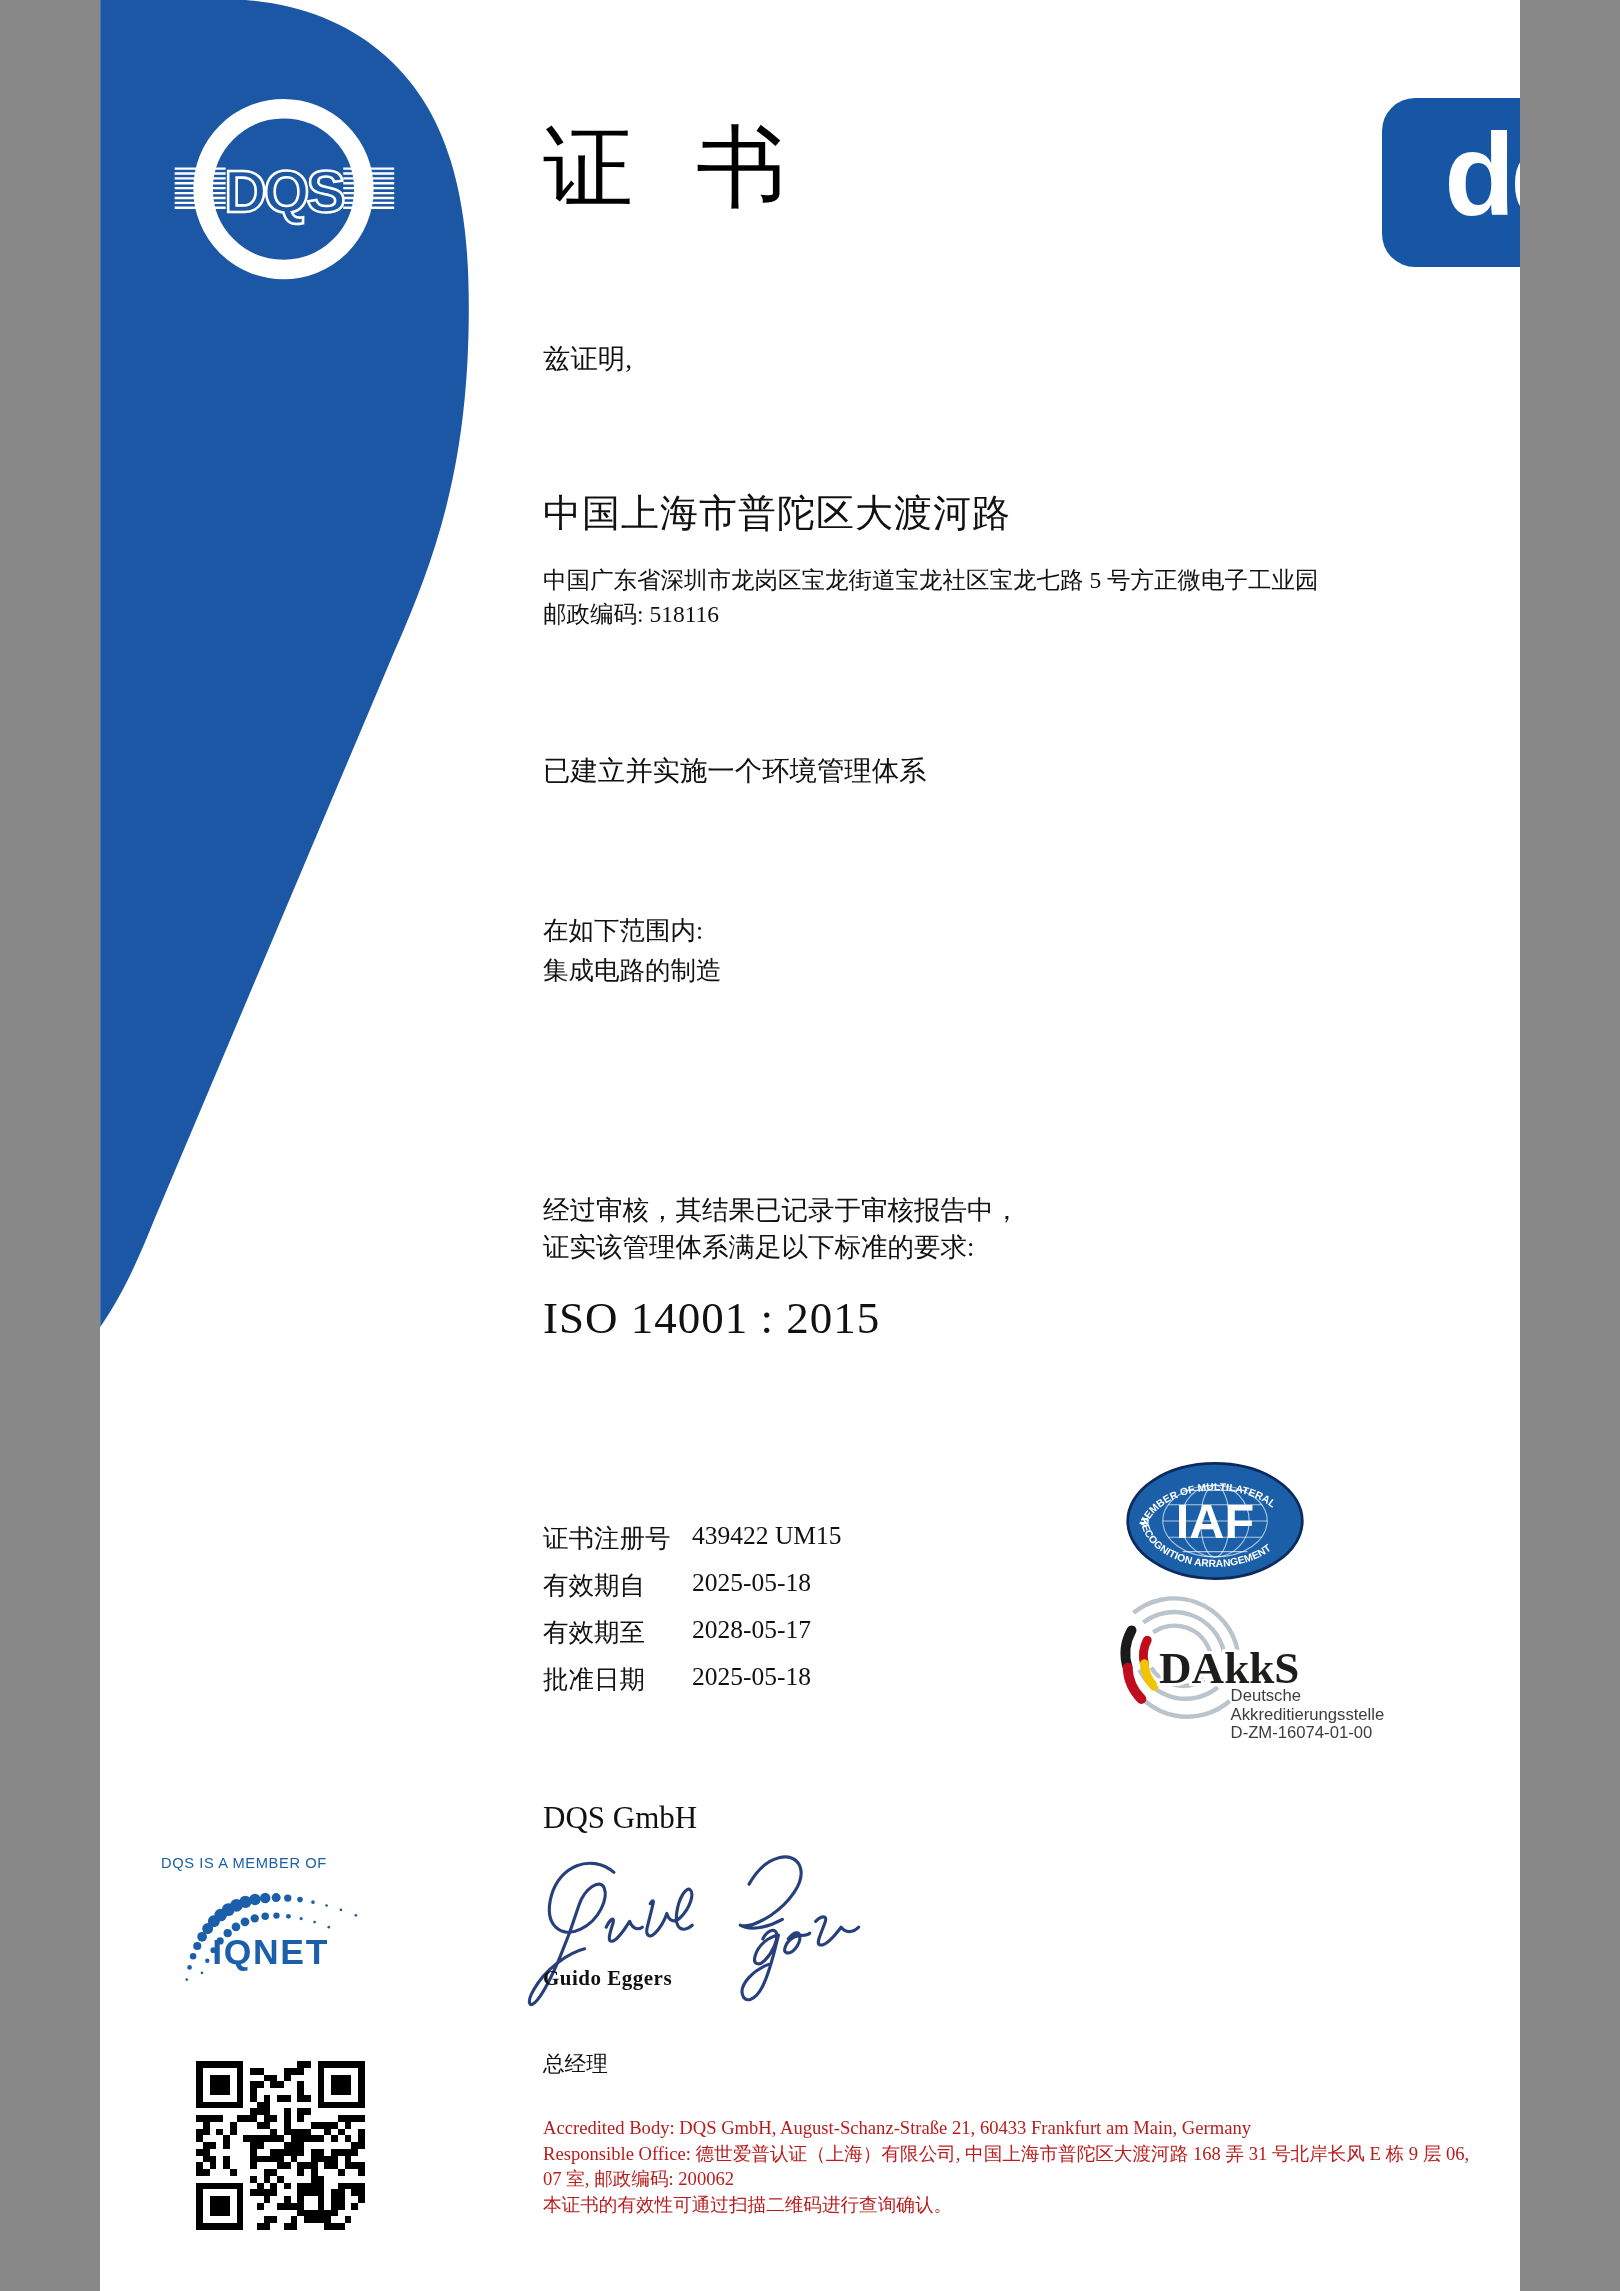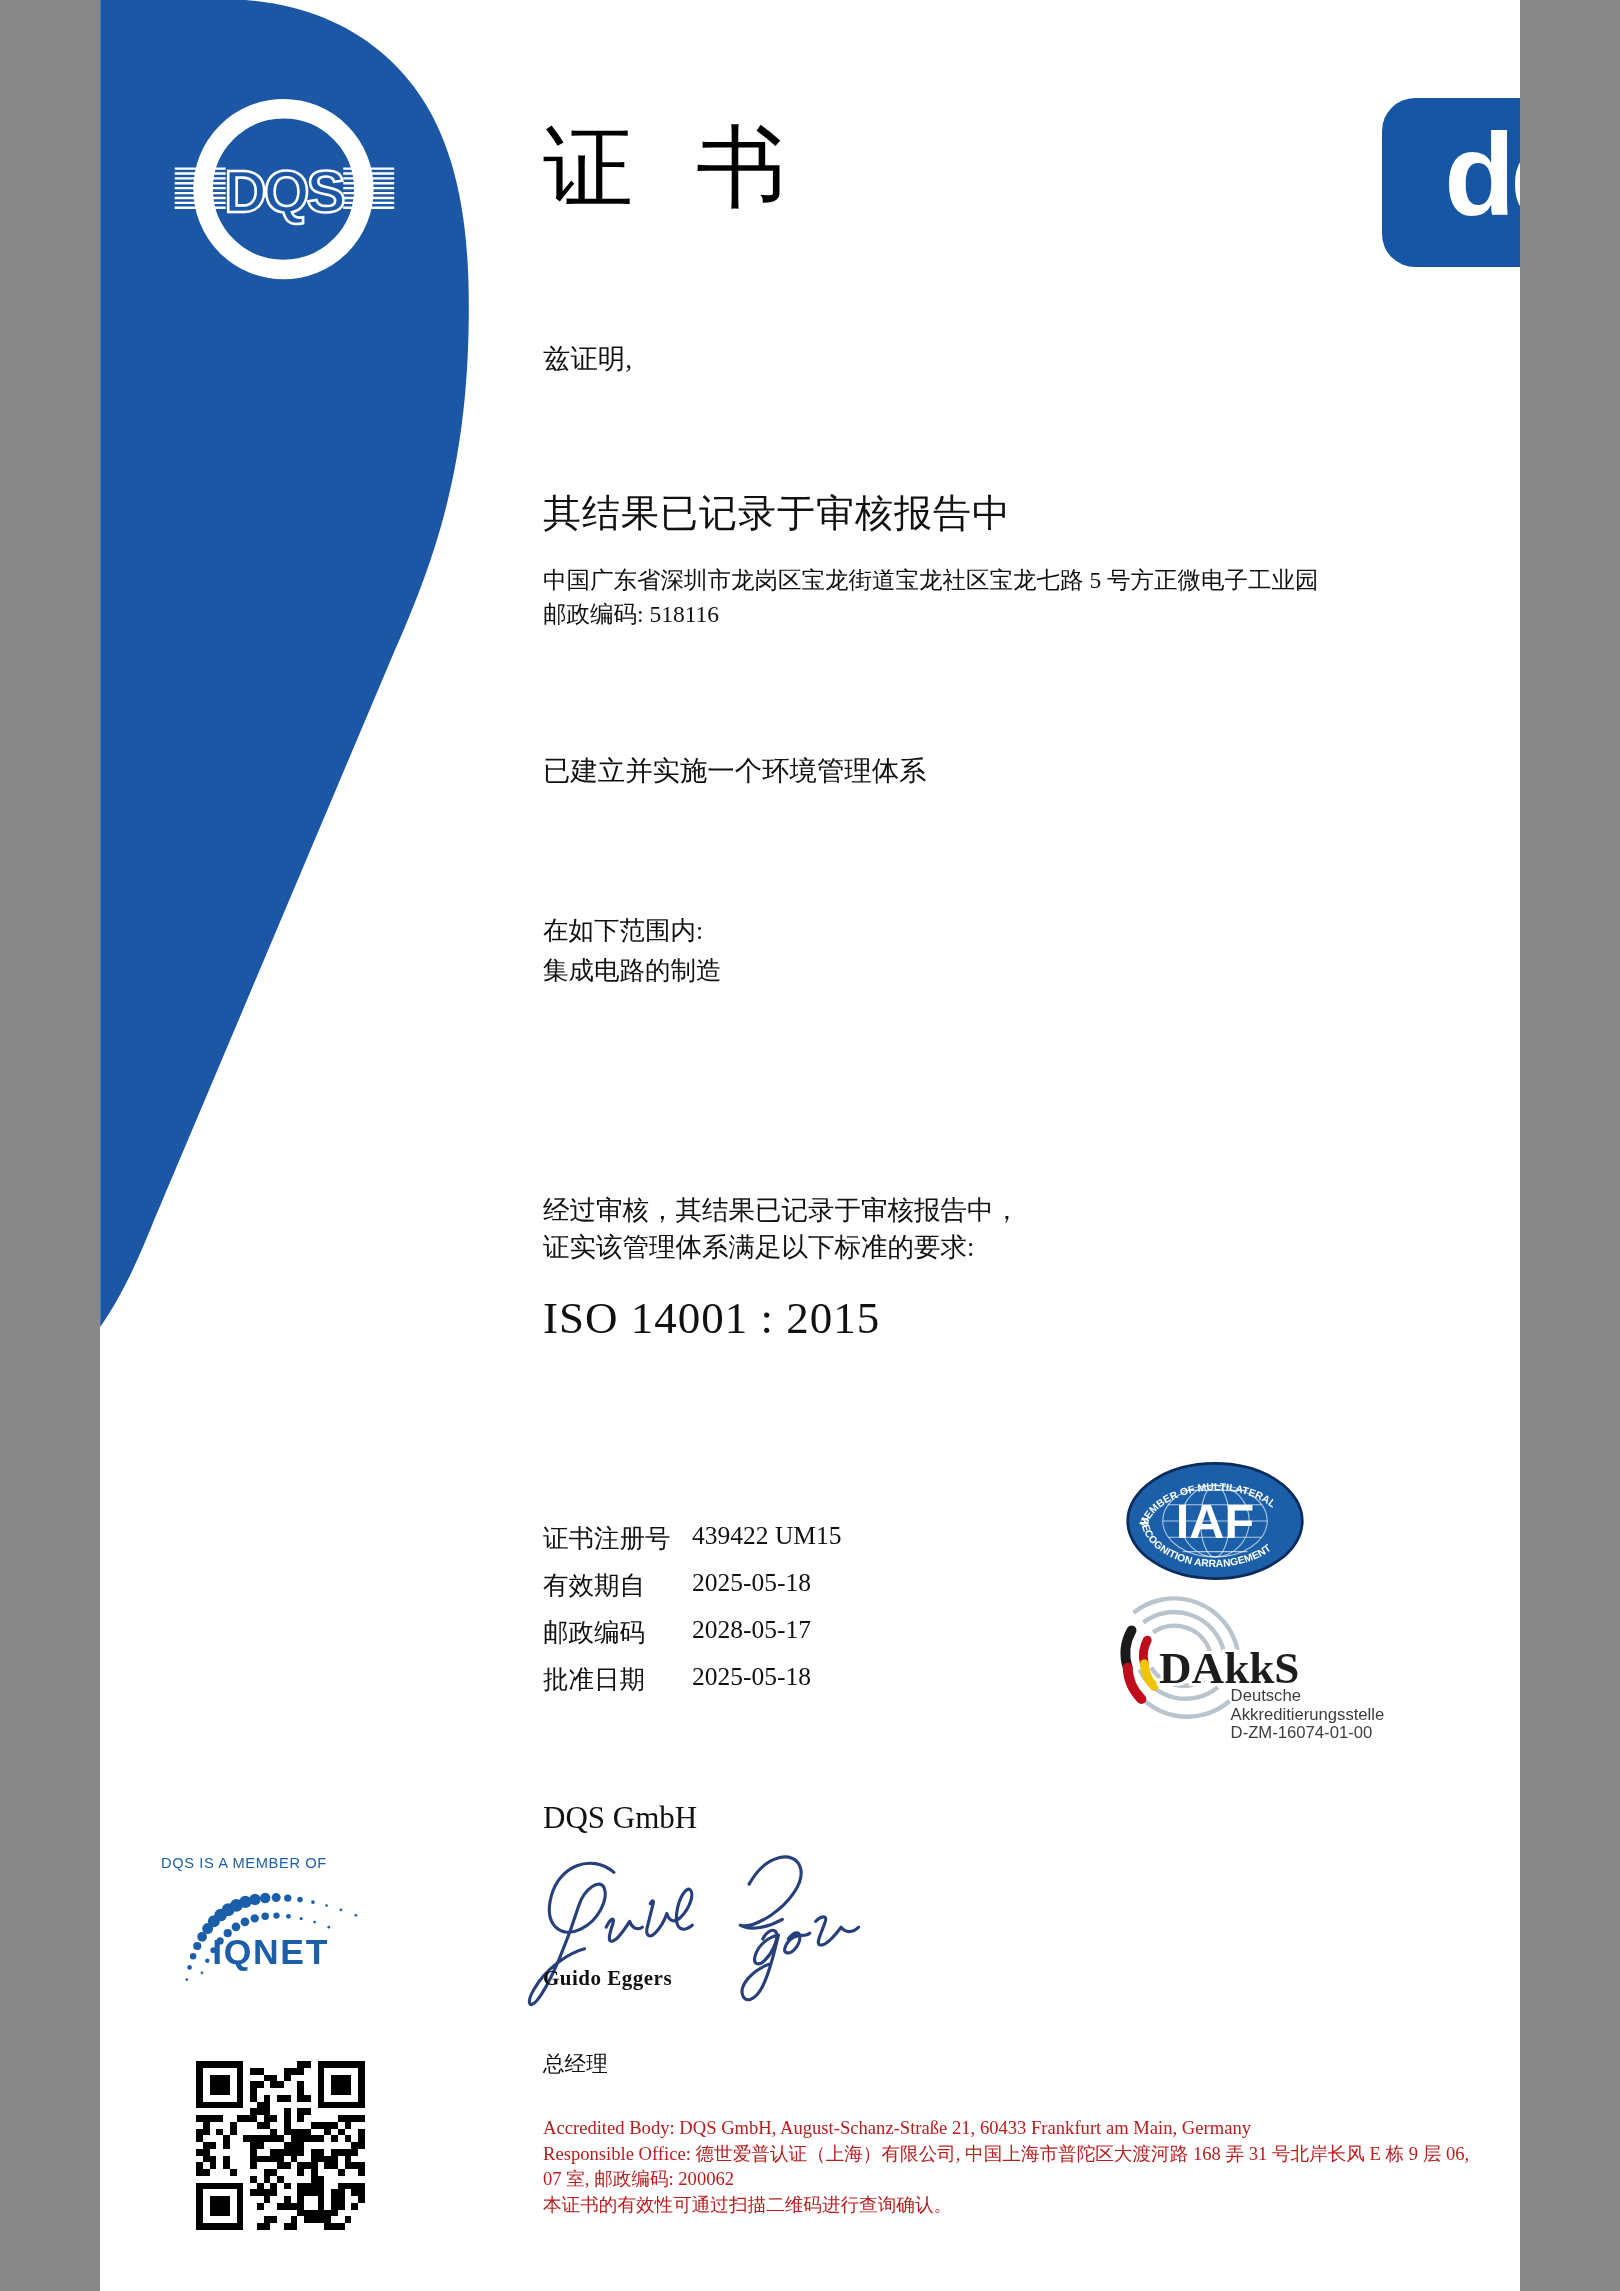--- a/index.html
+++ b/index.html
@@ -77,40 +77,40 @@
   <div class="abs dqs-box">
     <span>dqs</span>
   </div>
 
   <div class="abs cert-title t-serif">
     <span>证</span>
     <span>书</span>
   </div>
 
   <div class="abs certify">兹证明,</div>
-  <div class="abs company-name">其结果已记录于审核报告中</div>
+  <div class="abs company-name">中国上海市普陀区大渡河路</div>
   <div class="abs company-addr">中国广东省深圳市龙岗区宝龙街道宝龙社区宝龙七路 5 号方正微电子工业园</div>
   <div class="abs company-postal">邮政编码: 518116</div>
   <div class="abs established">已建立并实施一个环境管理体系</div>
   <div class="abs scope-intro">在如下范围内:</div>
   <div class="abs scope">集成电路的制造</div>
   <div class="abs audit2">证实该管理体系满足以下标准的要求:</div>
   <div class="abs audit1">经过审核，其结果已记录于审核报告中，</div>
   <div class="abs standard">ISO 14001 : 2015</div>
 
   <div class="abs detail-row dr0">
     <span class="lbl">证书注册号</span>
     <span class="val">439422 UM15</span>
   </div>
   <div class="abs detail-row dr1">
     <span class="lbl">有效期自</span>
     <span class="val">2025-05-18</span>
   </div>
   <div class="abs detail-row dr2">
-    <span class="lbl">邮政编码</span>
+    <span class="lbl">有效期至</span>
     <span class="val">2028-05-17</span>
   </div>
   <div class="abs detail-row dr3">
     <span class="lbl">批准日期</span>
     <span class="val">2025-05-18</span>
   </div>
 
   <svg class="abs iaf-logo" viewBox="0 0 200 134">
     <defs>
       <path id="iafTop" d="M 22,78 A 80,52 0 0 1 178,70"></path>

